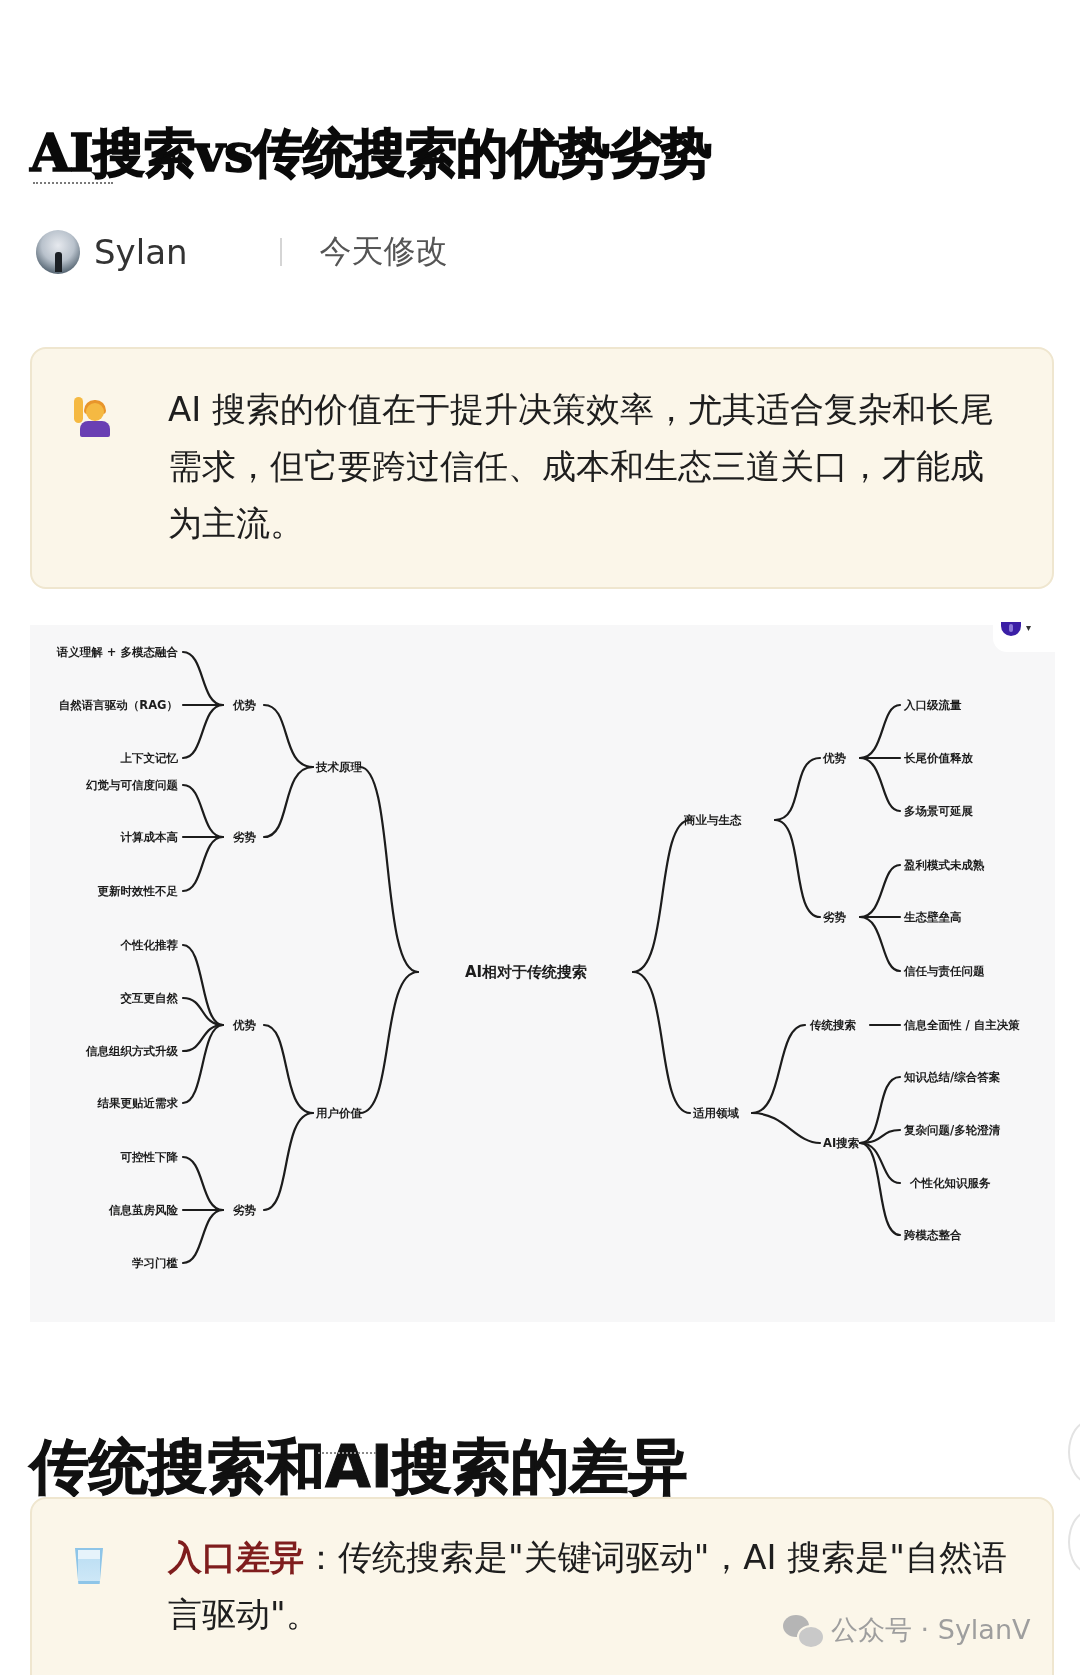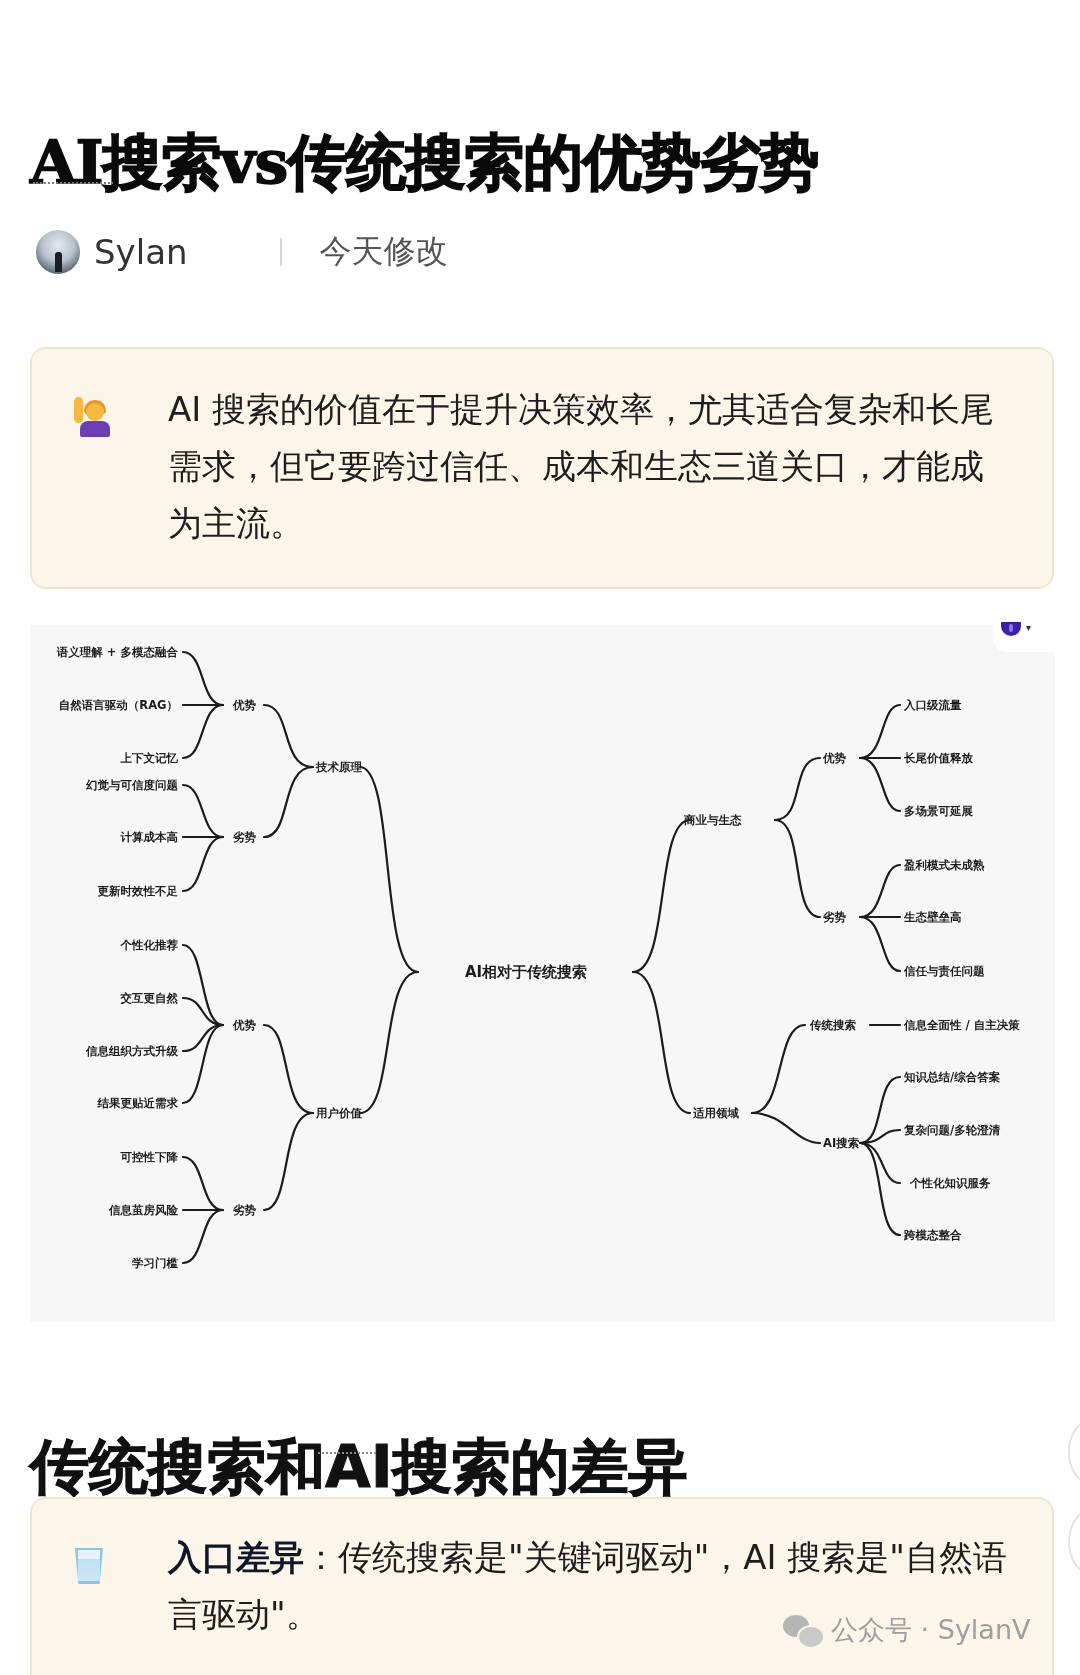--- a/index.html
+++ b/index.html
@@ -4,21 +4,21 @@
 <style>
   html, body { margin: 0; padding: 0; }
   body {
     width: 1080px; height: 1675px; overflow: hidden;
     background: #ffffff;
     font-family: "DejaVu Sans", "Liberation Sans", sans-serif;
     color: #1a1a1a; position: relative;
   }
   .title {
     position: absolute; left: 30px; top: 92px;
-    font-size: 60px; font-weight: 900; letter-spacing: -1px;
+    font-size: 52px; font-weight: 900; letter-spacing: -1px;
     font-family: "DejaVu Serif", "Liberation Serif", serif;
     color: #0a0a0a; white-space: nowrap; line-height: 1;
     -webkit-text-stroke: 1.5px #0a0a0a;
   }
   .title-underline {
     position: absolute; left: 33px; top: 182px; width: 80px; height: 0;
     border-bottom: 2px dotted #7a7a7a;
   }
   .author-row {
     position: absolute; left: 36px; top: 228px; height: 48px;
@@ -48,21 +48,21 @@
     position: absolute; left: 40px; width: 42px; height: 42px; font-size: 36px; line-height: 42px;
   }
   .callout-text {
     position: absolute; left: 136px; right: 40px;
     font-size: 34px; line-height: 57px; color: #1e1e1e;
   }
   .callout-1 .callout-icon { top: 48px; }
   .callout-1 .callout-text { top: 32px; }
   .callout-2 .callout-icon { top: 47px; }
   .callout-2 .callout-text { top: 30px; }
-  .strong { font-weight: 700; color: #0f172a; }
+  .strong { font-weight: 700; color: #7f1d1d; }
 
   .raise-hand {
     width: 40px; height: 40px; position: relative;
   }
   .raise-hand .head { position:absolute; left:14px; top:6px; width:18px; height:18px; border-radius:50%; background:#f5b942; }
   .raise-hand .hair { position:absolute; left:12px; top:3px; width:22px; height:14px; border-radius:12px 12px 4px 4px; background:#e8952b; }
   .raise-hand .body { position:absolute; left:8px; top:24px; width:30px; height:16px; border-radius:8px 8px 2px 2px; background:#6a3fb3; }
   .raise-hand .arm { position:absolute; left:2px; top:0px; width:9px; height:26px; border-radius:5px; background:#f5b942; }
 
   .glass { width: 34px; height: 40px; position: relative; }

